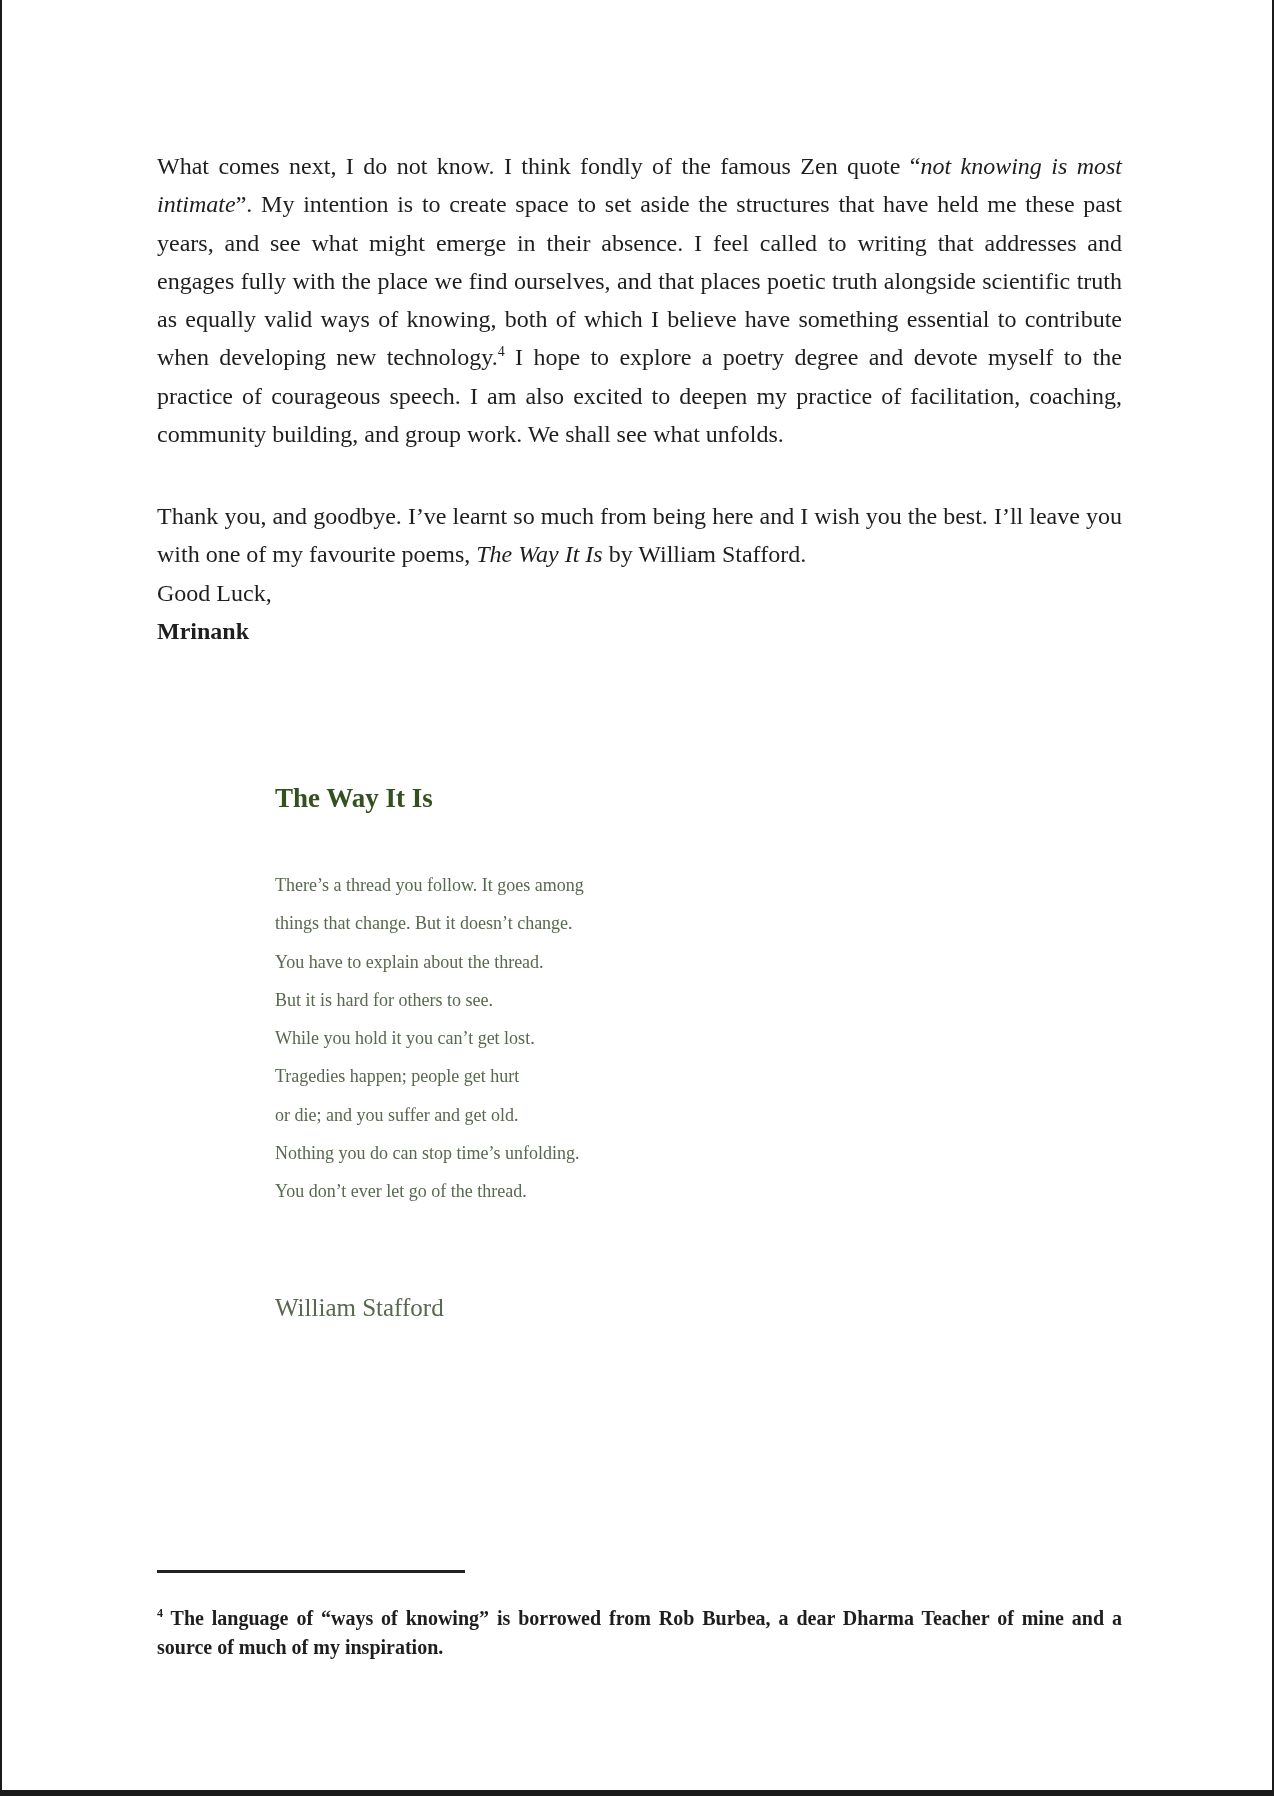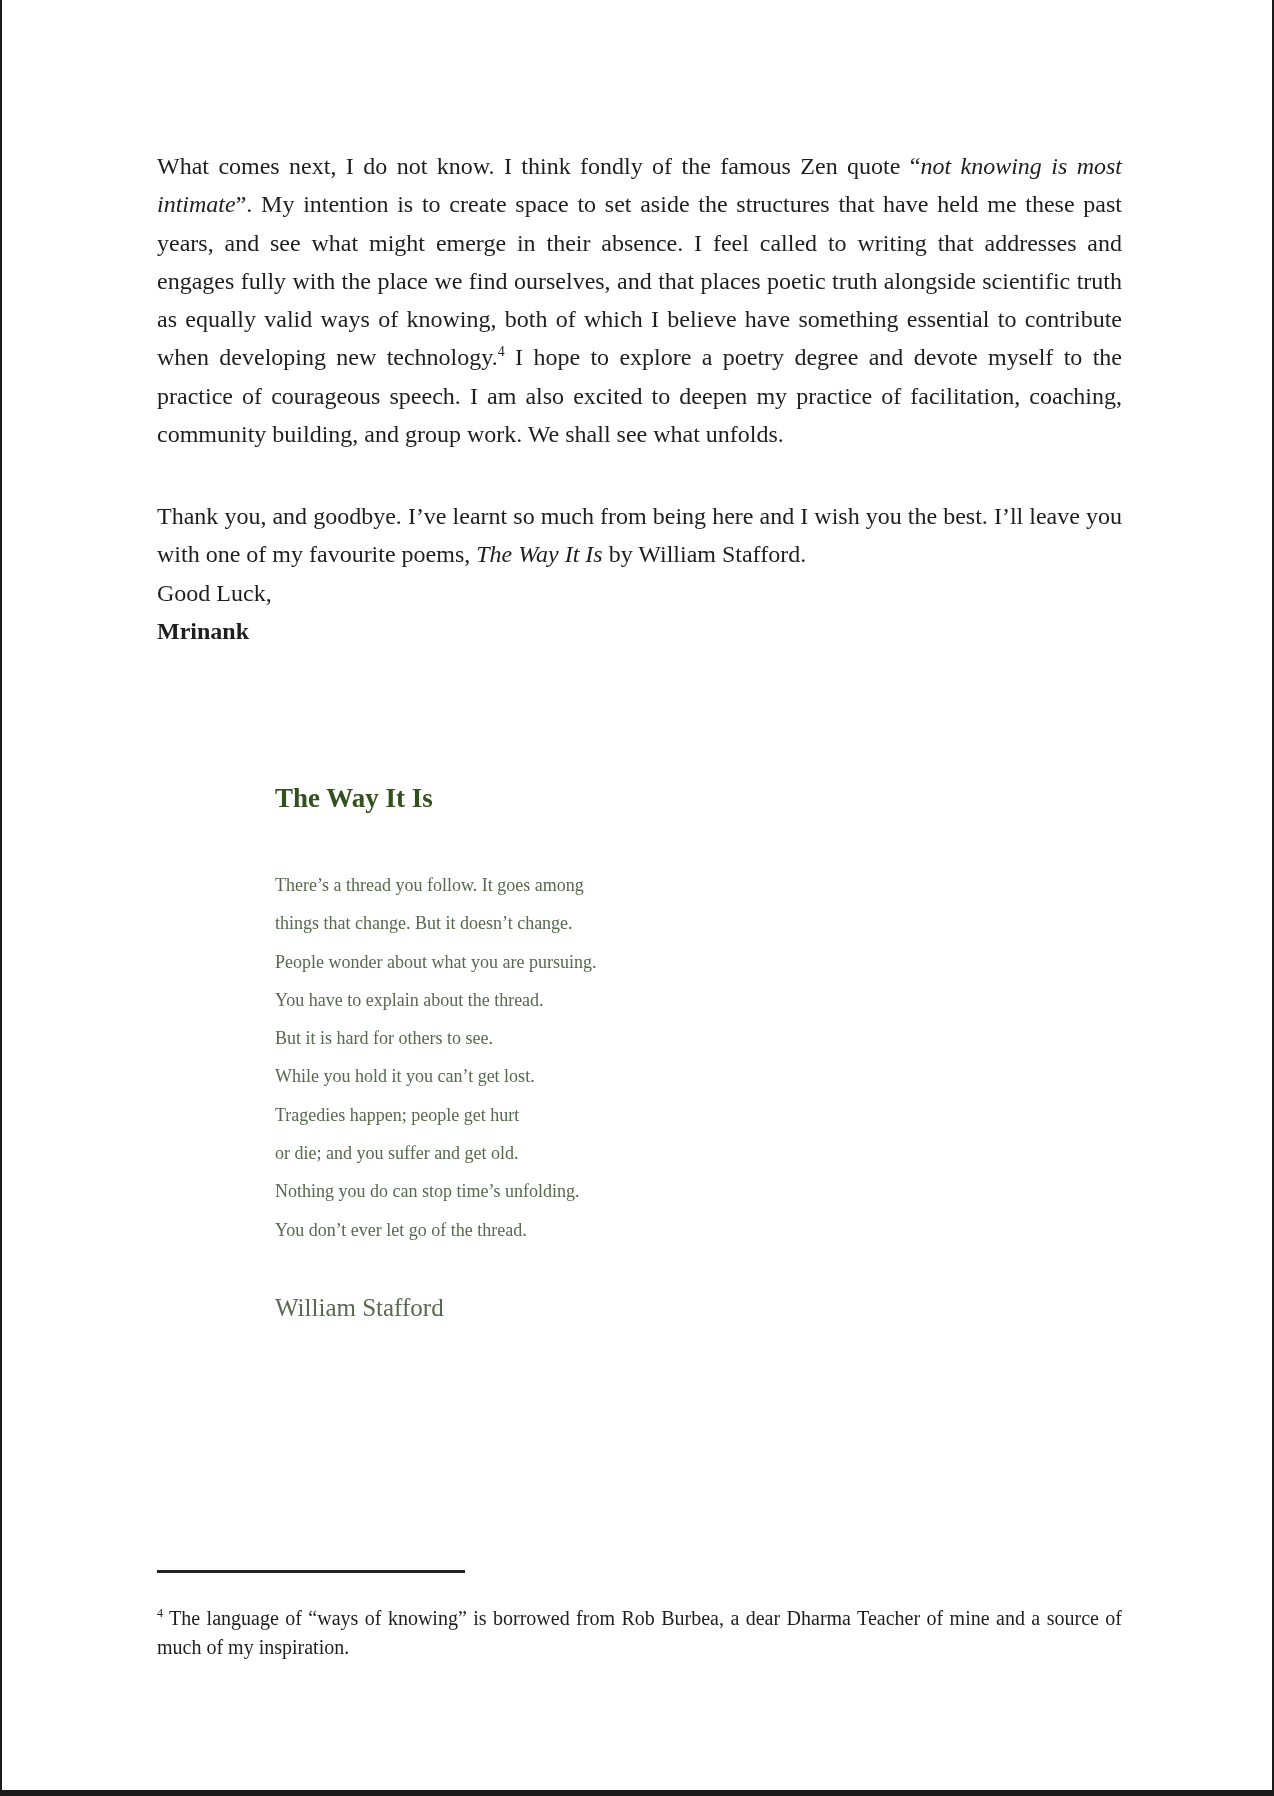--- a/index.html
+++ b/index.html
@@ -79,20 +79,21 @@
     border-top: 3px solid #222222;
   }
   .footnote {
     position: absolute;
     left: 155px;
     top: 1584px;
     width: 965px;
     font-size: 20px;
     line-height: 28.5px;
     text-align: justify;
+    font-weight: bold;
   }
   .footnote sup.fn-ref { font-size: 12px; }
 </style>
 </head>
 <body>
 
 <div class="page">
 
   <p class="block body-text para1"><span>What comes next, I do not know. I think fondly of the famous Zen quote “</span><span class="italic">not knowing is most intimate</span><span>”. My intention is to create space to set aside the structures that have held me these past years, and see what might emerge in their absence. I feel called to writing that addresses and engages fully with the place we find ourselves, and that places poetic truth alongside scientific truth as equally valid ways of knowing, both of which I believe have something essential to contribute when developing new technology.</span><sup class="fn-ref">4</sup><span> I hope to explore a poetry degree and devote myself to the practice of courageous speech. I am also excited to deepen my practice of facilitation, coaching, community building, and group work. We shall see what unfolds.</span></p>
 
@@ -101,21 +102,20 @@
   <div class="block signoff">
     <div>Good Luck,</div>
     <div class="sig-name">Mrinank</div>
   </div>
 
   <h2 class="poem-title">The Way It Is</h2>
 
   <div class="poem-lines">
     <div>There’s a thread you follow. It goes among</div>
     <div>things that change. But it doesn’t change.</div>
-    <div>People wonder about what you are pursuing.</div>
     <div>You have to explain about the thread.</div>
     <div>But it is hard for others to see.</div>
     <div>While you hold it you can’t get lost.</div>
     <div>Tragedies happen; people get hurt</div>
     <div>or die; and you suffer and get old.</div>
     <div>Nothing you do can stop time’s unfolding.</div>
     <div>You don’t ever let go of the thread.</div>
   </div>
 
   <div class="poem-author">William Stafford</div>

